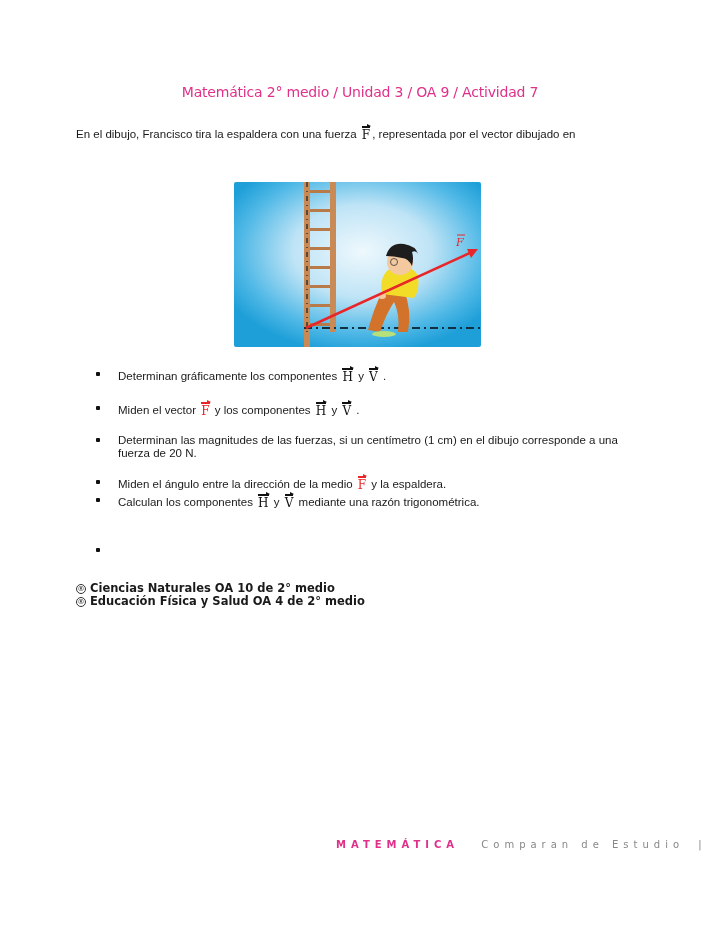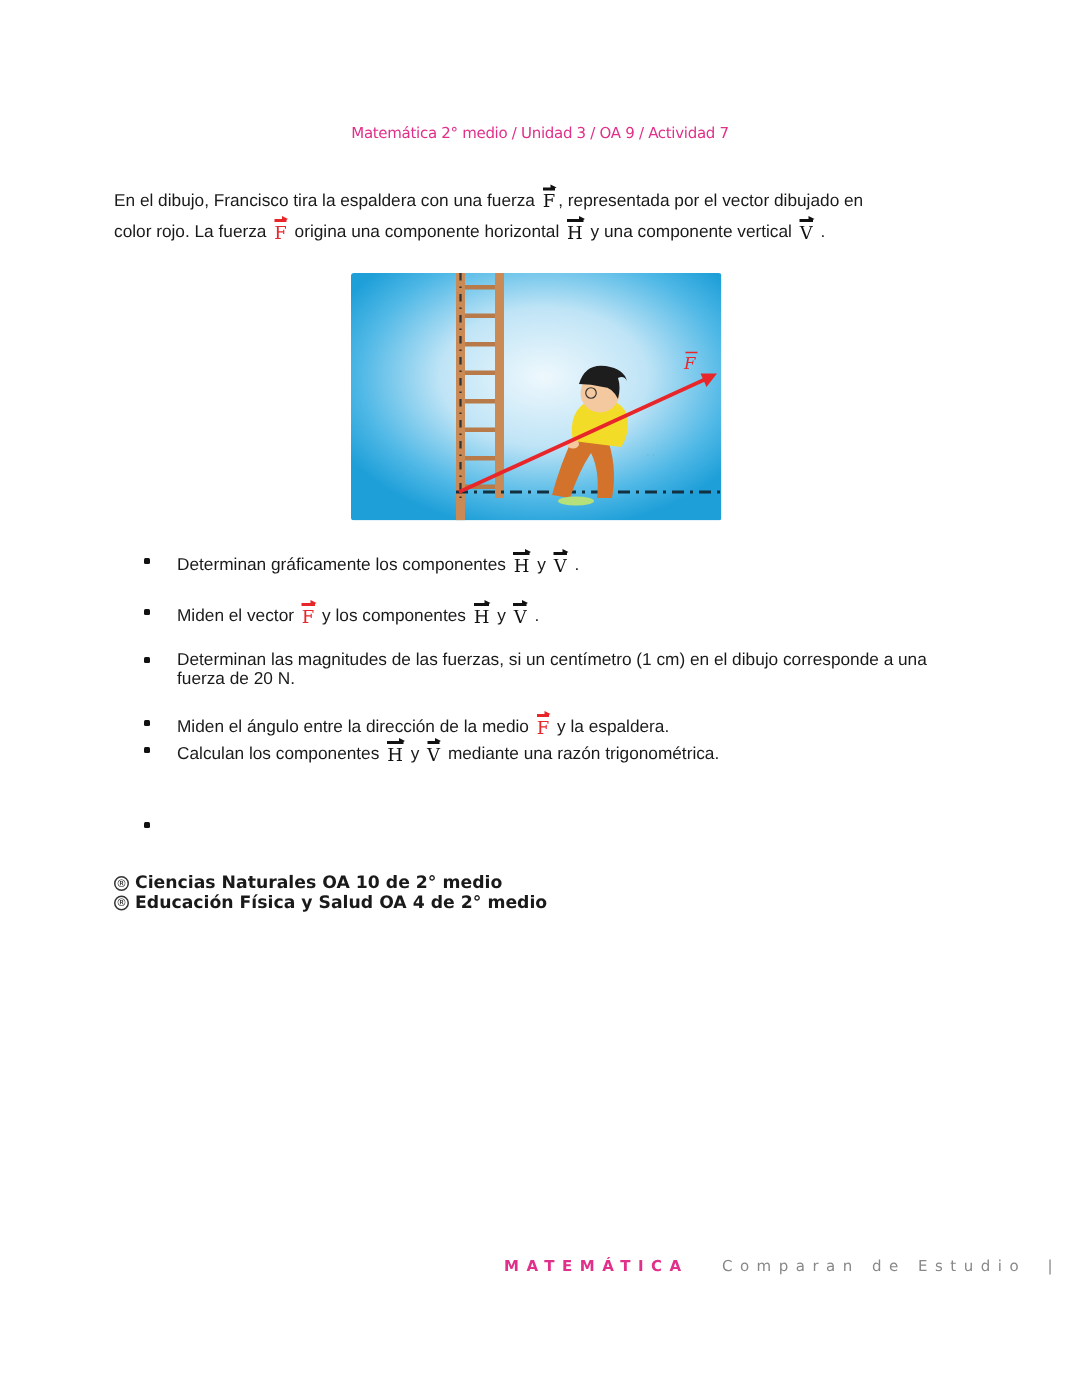--- a/index.html
+++ b/index.html
@@ -1,21 +1,21 @@
 <!DOCTYPE html>
 <html><head>
   <meta charset="utf-8">
   <style>
     * { box-sizing: border-box; margin: 0; padding: 0; }
     html, body { width: 720px; height: 932px; background: #ffffff; overflow: hidden; }
     body { position: relative; font-family: "Liberation Sans", sans-serif; color: #222; }
 
     .title {
       position: absolute; top: 84px; left: 0; width: 720px;
-      text-align: center; font-size: 10px; color: #e0308a;
+      text-align: center; font-size: 14px; color: #e0308a;
       font-family: "DejaVu Sans", sans-serif; letter-spacing: -0.2px;
     }
 
     .intro {
       position: absolute; top: 124px; left: 76px; width: 560px;
       font-size: 11.5px; line-height: 21px; color: #1a1a1a;
     }
 
     .vec {
       display: inline-block; position: relative;
@@ -71,29 +71,20 @@
   </style>
 </head>
 <body>
 
 <div class="title">Matemática 2° medio / Unidad 3 / OA 9 / Actividad 7</div>
 
 <div class="intro">
   <div>
     <span>En el dibujo, Francisco tira la espaldera con una fuerza</span>
     <span class="vec black">F</span><span>, representada por el vector dibujado en</span>
-  </div>
-  <div>
-    <span>color rojo. La fuerza</span>
-    <span class="vec red">F</span>
-    <span>origina una componente horizontal</span>
-    <span class="vec black">H</span>
-    <span>y una componente vertical</span>
-    <span class="vec black">V</span>
-    <span>.</span>
   </div>
 </div>
 
 <div class="figure">
   <svg width="247" height="165" viewBox="0 0 247 165">
     <defs>
       <radialGradient id="bg" cx="0.52" cy="0.42" r="0.62">
         <stop offset="0" stop-color="#eef8fd"></stop>
         <stop offset="0.45" stop-color="#bfe4f6"></stop>
         <stop offset="0.8" stop-color="#4fb8e6"></stop>

